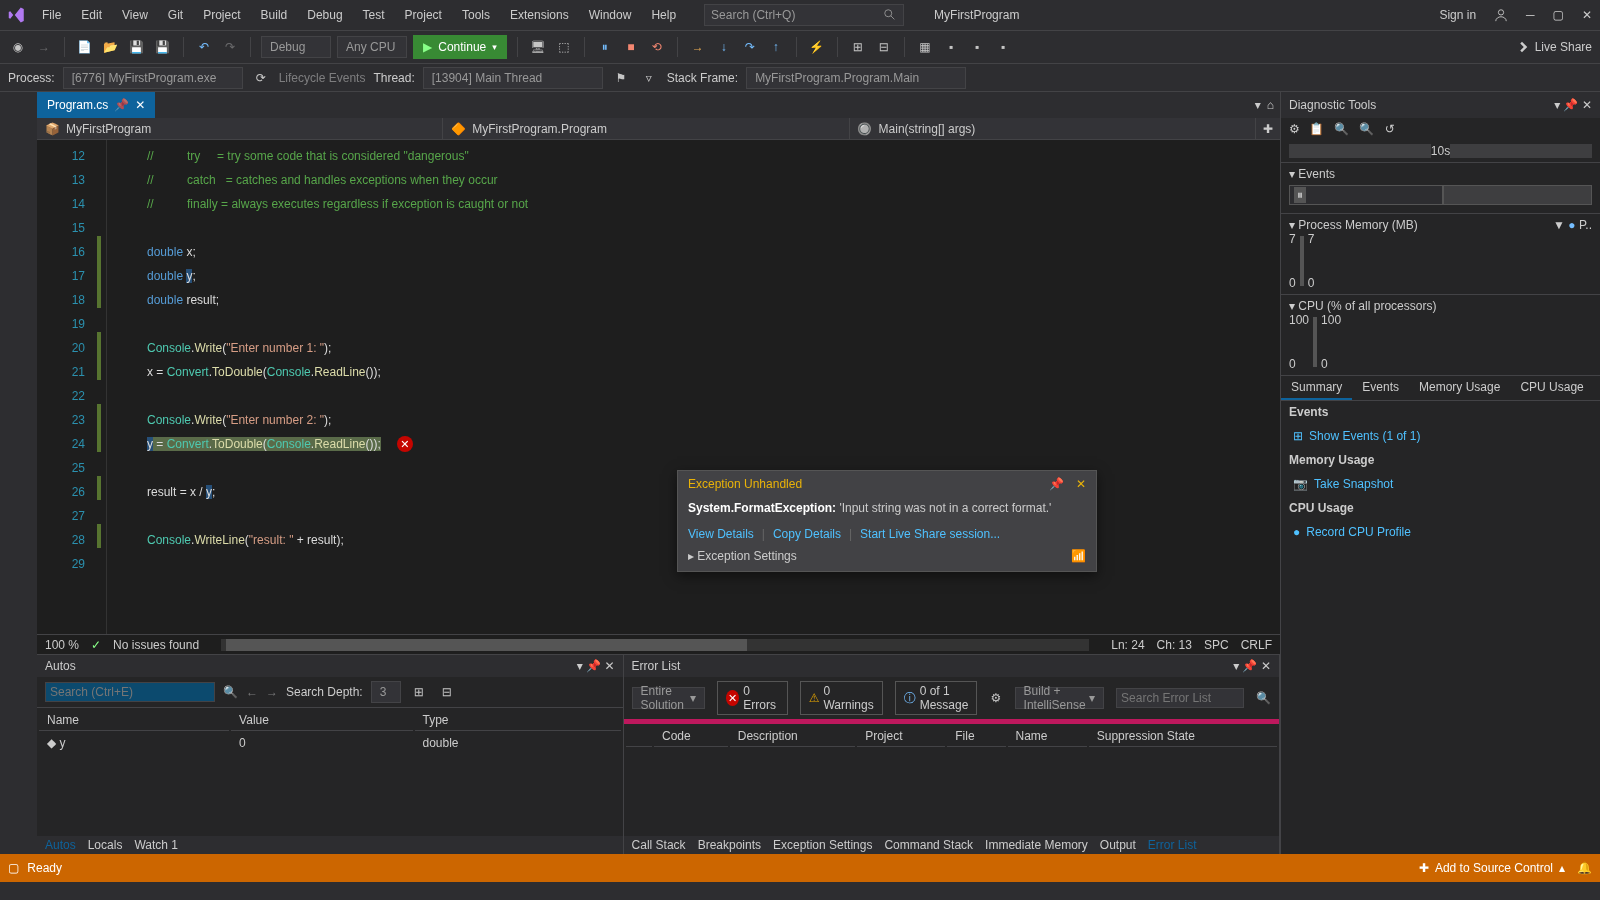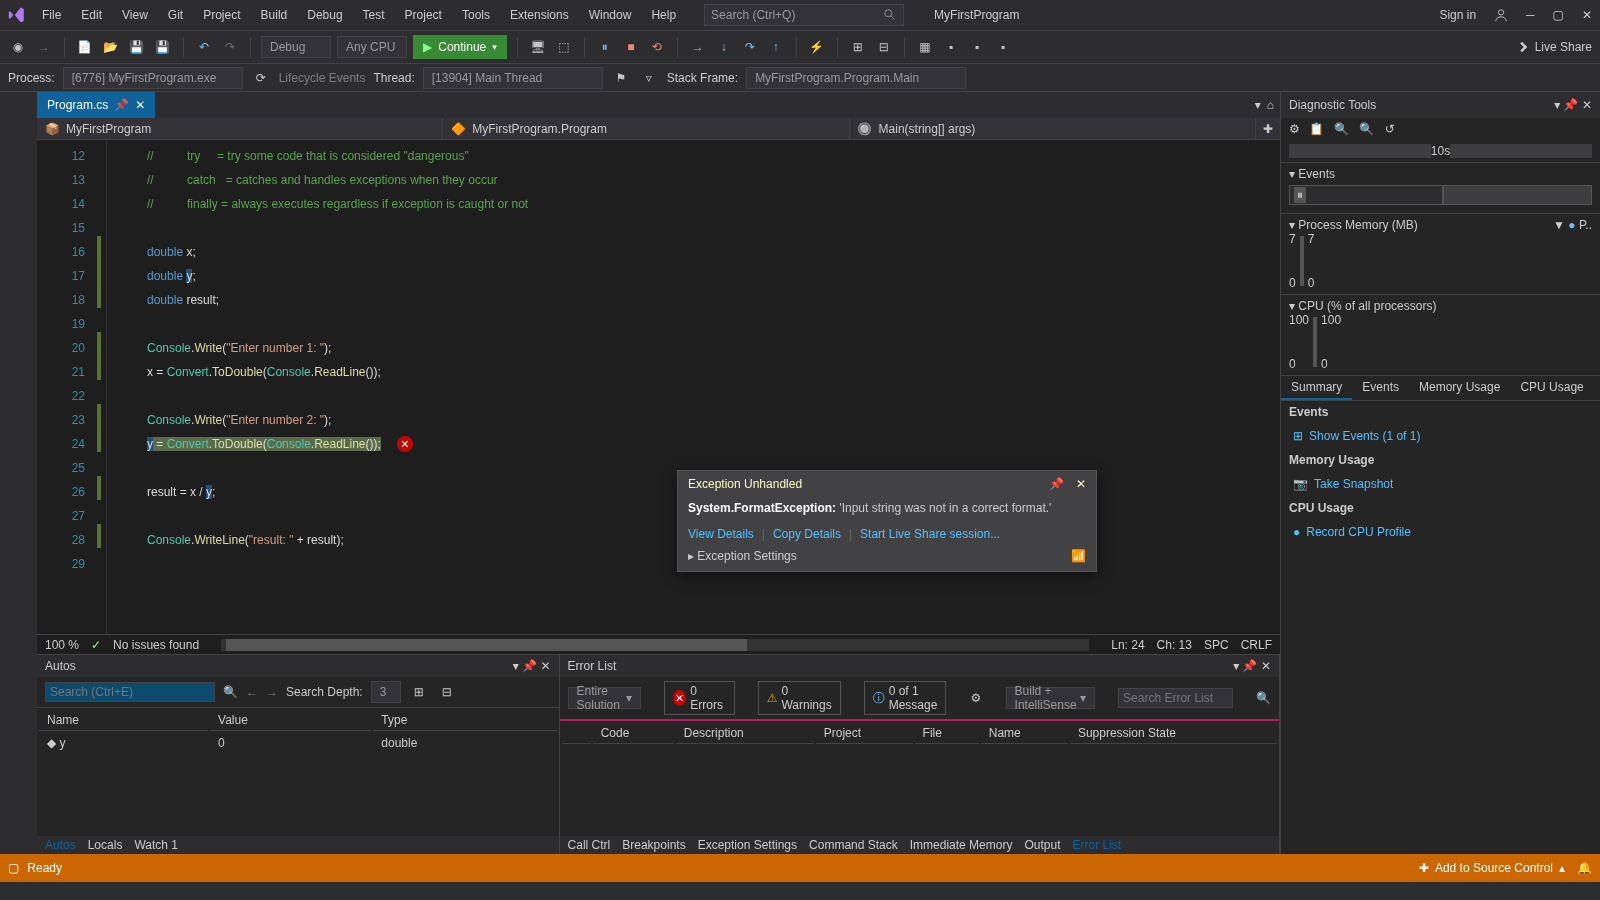--- a/index.html
+++ b/index.html
@@ -30,21 +30,21 @@
 .modified { background:#577430; width:4px; height:24px; }
 .code { flex:1; font-family:Consolas,monospace; font-size:17px; line-height:24px; color:#dcdcdc; padding-top:4px; white-space:pre; position:relative; }
 .c-comment { color:#57a64a; }
 .c-kw { color:#569cd6; }
 .c-type { color:#4ec9b0; }
 .c-str { color:#d69d85; }
 .c-method { color:#dcdcaa; }
 .code .hl { background:#264f78; }
 .code .exec { background:#5a6b49; }
 .exc-popup { position:absolute; top:330px; left:640px; width:420px; background:#424245; border:1px solid #555; box-shadow:0 4px 12px rgba(0,0,0,0.5); }
-.exc-head { display:flex; justify-content:space-between; padding:6px 10px; color:#fef9c3; }
+.exc-head { display:flex; justify-content:space-between; padding:6px 10px; color:#eab308; }
 .exc-body { padding:4px 10px 8px; }
 .exc-links { display:flex; gap:8px; padding:4px 10px; color:#4fc1ff; }
 .exc-links span { cursor:pointer; }
 .exc-links .d { color:#666; }
 .editor-status { height:20px; background:#1e1e1e; border-top:1px solid #434346; display:flex; align-items:center; padding:0 8px; font-size:11px; color:#ccc; gap:12px;}
 .panel { flex:1; background:#252526; border-top:1px solid #434346; display:flex; flex-direction:column;}
 .panel-title { padding:4px 8px; color:#ccc; background:#2d2d30; display:flex; justify-content:space-between;}
 .statusbar { height:28px; background:#cc6600; color:#fff; display:flex; align-items:center; padding:0 8px; }
 .diag-title { padding:6px 8px; background:#2d2d30; display:flex; justify-content:space-between; align-items:center;}
 .diag-section { border-bottom:1px solid #434346; padding:4px 8px; }
@@ -52,21 +52,21 @@
 .diag-graph div { flex:1; background:#3e3e40; border:1px solid #555; }
 .diag-tabs { display:flex; border-bottom:1px solid #434346; }
 .diag-tabs span { padding:4px 10px; cursor:pointer; }
 .diag-tabs .active { border-bottom:2px solid #0e639c; }
 .link-item { padding:6px 12px; color:#4fc1ff; cursor:pointer; display:flex; align-items:center; gap:6px;}
 .cat { padding:4px 8px; color:#ccc; font-weight:600;}
 .lower { display:flex; height:200px; }
 .lower .panel { border-right:1px solid #434346;}
 .autos-table thead th { text-align:left; padding:3px 8px; border-bottom:1px solid #434346; color:#ccc; font-weight:normal;}
 .autos-table td { padding:3px 8px;}
-.errlist-bar { display:flex; align-items:center; gap:23px; padding:4px 8px; border-bottom:2px solid #be185d;}
+.errlist-bar { display:flex; align-items:center; gap:12px; padding:4px 8px; border-bottom:5px solid #be185d;}
 .pill { border:1px solid #555; padding:2px 8px; display:flex; align-items:center; gap:4px;}
 .lower-tabs { display:flex; background:#2d2d30; padding:2px 8px; gap:12px; font-size:11px;}
 .lower-tabs .active { color:#0e639c;}
 svg { width:14px; height:14px; }
 .err-icon { display:inline-flex; width:16px; height:16px; background:#c50500; border-radius:50%; align-items:center; justify-content:center; color:#fff; font-size:11px;}
 </style>
 </head>
 <body>
 
 <div class="titlebar">
@@ -353,38 +353,38 @@
           <div class="pill">
               <span style="color:#e9a700">⚠</span>
               <span>0 Warnings</span>
             </div>
           <div class="pill">
               <span style="color:#75beff">ⓘ</span>
               <span>0 of 1 Message</span>
             </div>
           <span class="tbtn">⚙</span>
           <div class="combo"><span>Build + IntelliSense</span> ▾</div>
-          <input style="margin-left: auto; background: rgb(51, 51, 55); border: 1px solid rgb(67, 67, 70); color: rgb(153, 153, 153); padding: 2px 4px; width: 115px;" placeholder="Search Error List">
+          <input style="margin-left: auto; background: rgb(51, 51, 55); border: 1px solid rgb(67, 67, 70); color: rgb(153, 153, 153); padding: 2px 4px; width: 128px;" placeholder="Search Error List">
           <span>🔍</span>
         </div>
         <table class="autos-table" style="width:100%">
           <thead>
               <tr id="err-head">
                 <th></th>
                 <th>Code</th>
                 <th>Description</th>
                 <th>Project</th>
                 <th>File</th>
                 <th>Name</th>
                 <th>Suppression State</th>
               </tr>
             </thead>
         </table>
         <div style="margin-top:auto" class="lower-tabs" id="err-tabs">
-            <span>Call Ctrl</span>
+            <span>Call Stack</span>
             <span>Breakpoints</span>
             <span>Exception Settings</span>
             <span>Command Stack</span>
             <span>Immediate Memory</span>
             <span>Output</span>
             <span class="active">Error List</span>
           </div>
       </div>
     </div>
   </div>

